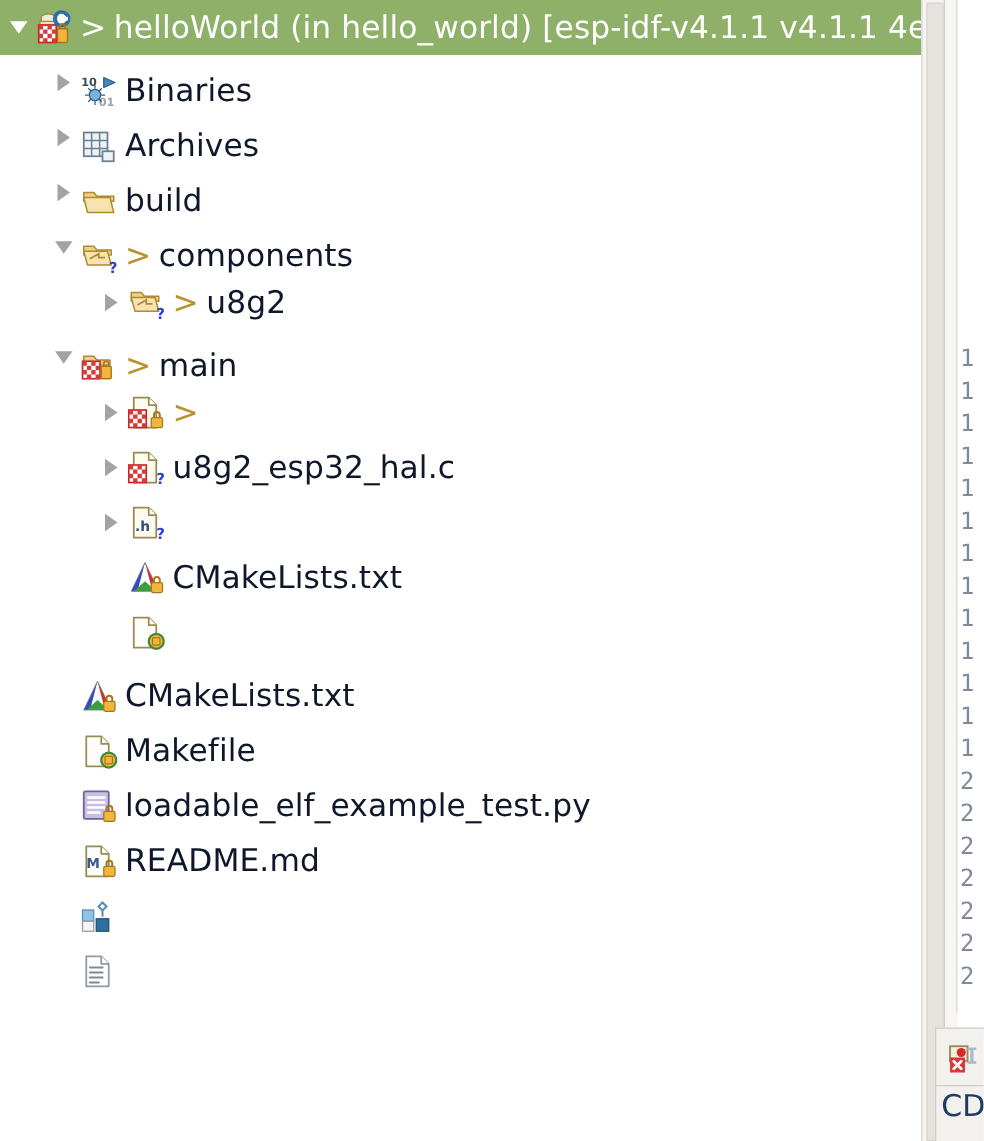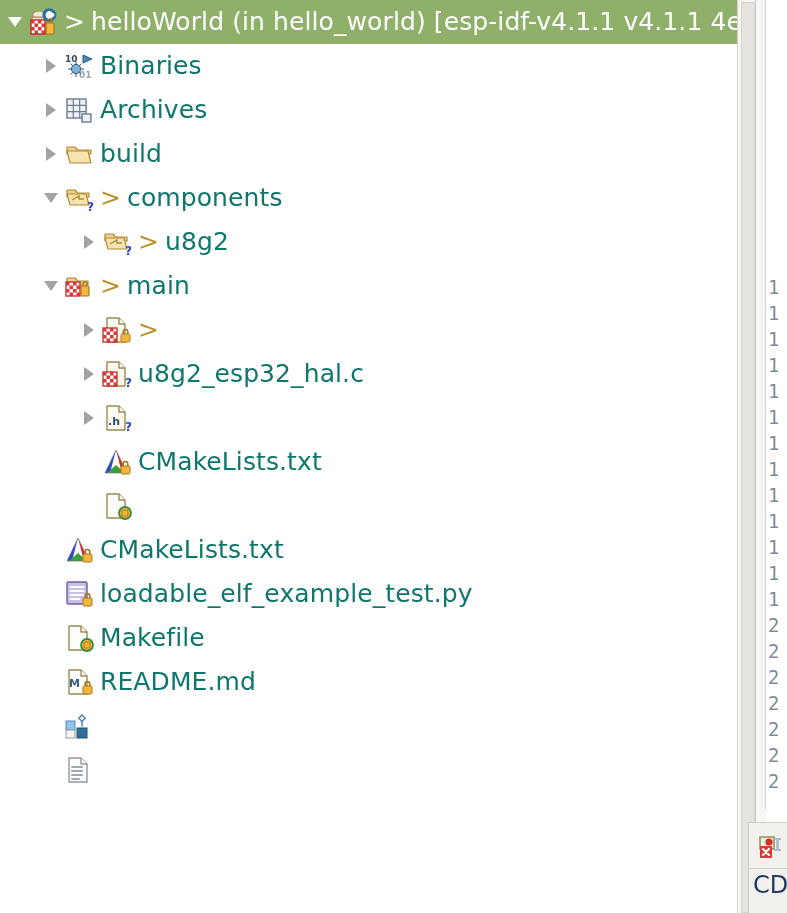--- a/index.html
+++ b/index.html
@@ -42,31 +42,31 @@
   }
   .row.selected .tri.expanded{border-top-color:#ffffff;}
 
   .icon{
     width:30px;height:30px;flex:0 0 30px;margin-right:6px;
     position:relative;display:inline-block;
   }
   .icon svg{display:block;width:30px;height:30px;}
 
   .label{
-    font-size:25px;line-height:30px;color:#0f766e;
+    font-size:25px;line-height:30px;color:#0f172a;
     letter-spacing:0.1px;
     font-family:"DejaVu Sans","Liberation Sans",sans-serif;
   }
   .row.selected .label{color:#ffffff;}
   .marker{color:#b9922a;margin-right:6px;}
   .row.selected .marker{color:#ffffff;}
 
   
   .ind0{padding-left:2px;}
-  .ind1{padding-left:38px;}
+  .ind1{padding-left:38px;align-items:flex-end;}
   .ind2{padding-left:76px;}
 
   
   #vscroll-outer{
     position:absolute;left:737px;top:0;width:18px;height:913px;
     background:#f6f5f3;border-left:1px solid #d6d3ce;
   }
   #vscroll-thumb{
     position:absolute;left:3px;top:2px;width:12px;height:909px;
     background:#e6e3de;border:1px solid #d6d3ce;border-radius:1px;
@@ -308,41 +308,41 @@
                 <path d="M21.2 19 v-2.2 a2.3 2.3 0 0 1 4.6 0 V19" fill="none" stroke="#a8761a" stroke-width="1.6"></path>
               </g>
             </svg>
           </span>
           <span class="label">CMakeLists.txt</span>
         </div>
         <div class="row ind1">
           <div class="twisty empty"></div>
           <span class="icon">
             <svg viewBox="0 0 30 30" width="30" height="30">
+              <path d="M5 3 h12 l6 6 v18 H5 Z" fill="#fdfdfb" stroke="#9a8a52" stroke-width="1.4" stroke-linejoin="round"></path>
+              <path d="M17 3 v6 h6" fill="#ffffff" stroke="#9a8a52" stroke-width="1.4" stroke-linejoin="round"></path>
+              <circle cx="23" cy="22" r="6" fill="#f2b63c" stroke="#3a8a3a" stroke-width="1.8"></circle>
+              <rect x="20" y="19" width="6" height="6" rx="1" fill="#f2b63c" stroke="#a8761a" stroke-width="1"></rect>
+            </svg>
+          </span>
+          <span class="label">Makefile</span>
+        </div>
+        <div class="row ind1">
+          <div class="twisty empty"></div>
+          <span class="icon">
+            <svg viewBox="0 0 30 30" width="30" height="30">
               <rect x="3" y="3" width="20" height="22" rx="1.5" fill="#c9bfe3" stroke="#6d5fa0" stroke-width="1.4"></rect>
               <path d="M6.5 8 h13 M6.5 12 h13 M6.5 16 h13 M6.5 20 h9" stroke="#ffffff" stroke-width="2" stroke-linecap="round"></path>
               <g>
                 <rect x="19" y="19" width="9" height="8" rx="1.4" fill="#f2b63c" stroke="#a8761a" stroke-width="1"></rect>
                 <path d="M21.2 19 v-2.2 a2.3 2.3 0 0 1 4.6 0 V19" fill="none" stroke="#a8761a" stroke-width="1.6"></path>
               </g>
             </svg>
           </span>
           <span class="label">loadable_elf_example_test.py</span>
-        </div>
-        <div class="row ind1">
-          <div class="twisty empty"></div>
-          <span class="icon">
-            <svg viewBox="0 0 30 30" width="30" height="30">
-              <path d="M5 3 h12 l6 6 v18 H5 Z" fill="#fdfdfb" stroke="#9a8a52" stroke-width="1.4" stroke-linejoin="round"></path>
-              <path d="M17 3 v6 h6" fill="#ffffff" stroke="#9a8a52" stroke-width="1.4" stroke-linejoin="round"></path>
-              <circle cx="23" cy="22" r="6" fill="#f2b63c" stroke="#3a8a3a" stroke-width="1.8"></circle>
-              <rect x="20" y="19" width="6" height="6" rx="1" fill="#f2b63c" stroke="#a8761a" stroke-width="1"></rect>
-            </svg>
-          </span>
-          <span class="label">Makefile</span>
         </div>
         <div class="row ind1">
           <div class="twisty empty"></div>
           <span class="icon">
             <svg viewBox="0 0 30 30" width="30" height="30">
               <path d="M5 3 h12 l6 6 v18 H5 Z" fill="#fdfdfb" stroke="#9a8a52" stroke-width="1.4" stroke-linejoin="round"></path>
               <path d="M17 3 v6 h6" fill="#ffffff" stroke="#9a8a52" stroke-width="1.4" stroke-linejoin="round"></path>
               <text x="5" y="20" font-size="11" font-weight="bold" fill="#3a5a8a" font-family="DejaVu Sans, sans-serif">M</text>
               <g>
                 <rect x="19" y="19" width="9" height="8" rx="1.4" fill="#f2b63c" stroke="#a8761a" stroke-width="1"></rect>

